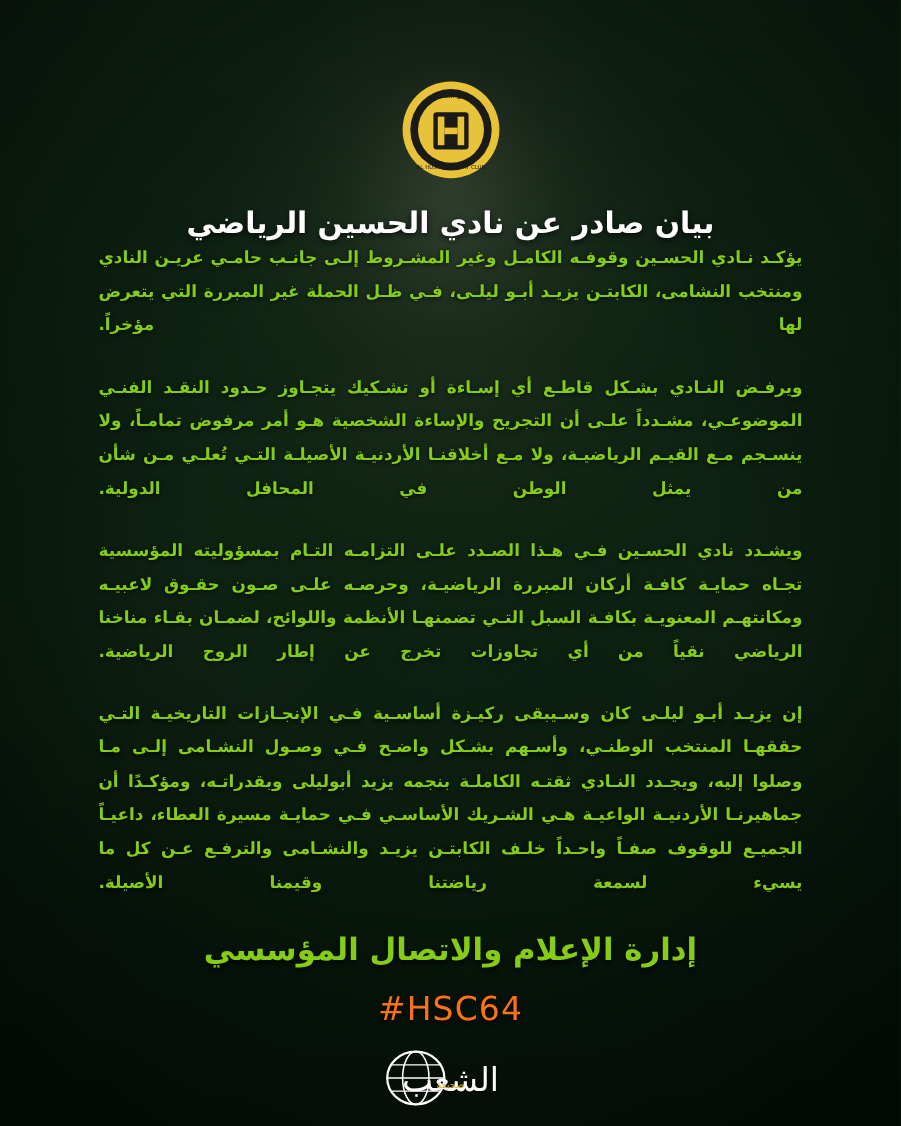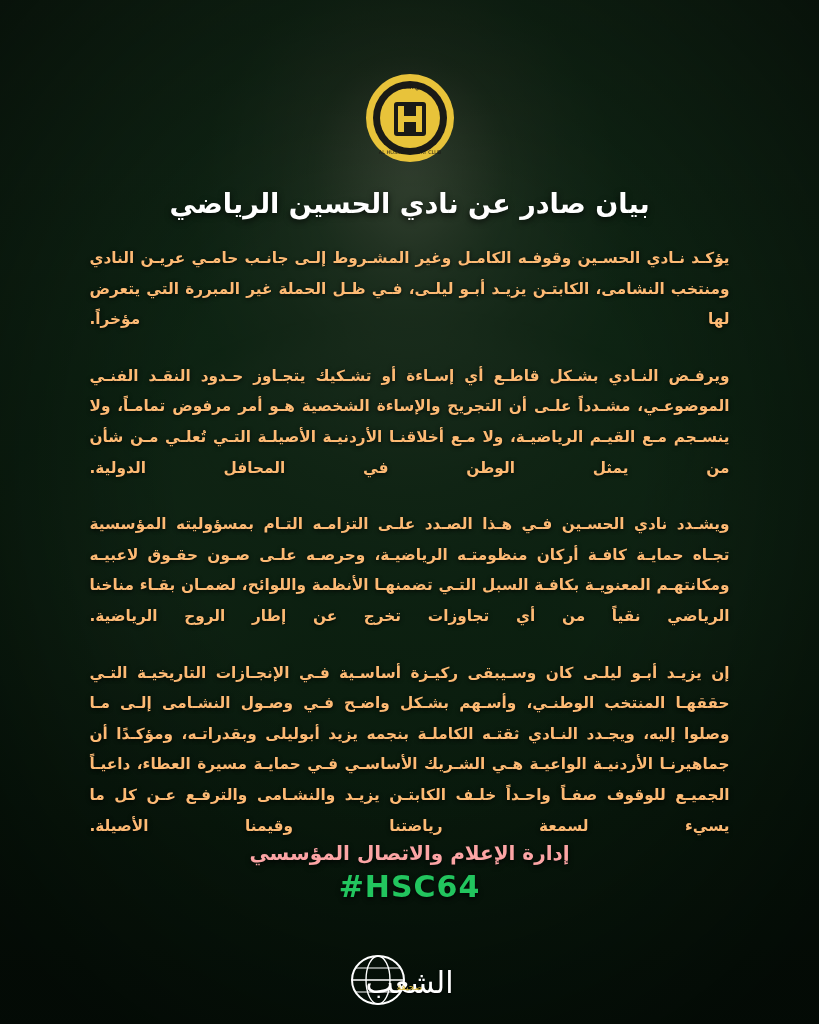--- a/index.html
+++ b/index.html
@@ -89,46 +89,46 @@
     color: #ffffff;
     font-size: 27px;
     font-weight: bold;
     letter-spacing: 0.5px;
     text-align: center;
     text-shadow: 0 2px 6px rgba(0,0,0,0.75);
   }
 
   .body-block {
     width: 640px;
-    margin-top: 24px;
-    color: #fdba74;
+    color: #84cc16;
     font-size: 15.3px;
     line-height: 2.0;
     text-align: justify;
     text-align-last: justify;
     font-weight: bold;
     text-shadow: 0 1px 4px rgba(0,0,0,0.8);
   }
   .body-block p {
     margin: 0 0 26px 0;
   }
   .body-block p:last-child { margin-bottom: 0; }
 
   .footer-dept {
-    color: #fca5a5;
-    font-size: 20px;
+    margin-top: 30px;
+    color: #84cc16;
+    font-size: 28px;
     font-weight: bold;
     text-align: center;
     text-shadow: 0 2px 5px rgba(0,0,0,0.8);
   }
   .hashtag {
-    margin-top: 4px;
-    color: #22c55e;
+    margin-top: 20px;
+    color: #f97316;
     font-size: 30px;
-    font-weight: bold;
+    font-weight: normal;
     letter-spacing: 1px;
     direction: ltr;
     text-shadow: 0 2px 5px rgba(0,0,0,0.8);
   }
 
   .brand-logo {
     position: absolute;
     left: 50%;
     transform: translateX(-50%);
     bottom: 10px;
@@ -182,21 +182,21 @@
         <text x="46" y="17" fill="#1a1a16" font-size="6" font-family="DejaVu Sans, sans-serif" text-anchor="middle">نادي الحسين</text>
         <text x="46" y="82" fill="#1a1a16" font-size="5" font-family="DejaVu Sans, sans-serif" text-anchor="middle">AL HUSSEIN SPORT CLUB</text>
       </svg>
     </div>
 
     <div class="headline">بيان صادر عن نادي الحسين الرياضي</div>
 
     <div class="body-block">
       <p>يؤكـد نـادي الحسـين وقوفـه الكامـل وغير المشـروط إلـى جانـب حامـي عريـن النادي ومنتخب النشامى، الكابتـن يزيـد أبـو ليلـى، فـي ظـل الحملة غير المبررة التي يتعرض لها مؤخراً.</p>
       <p>ويرفـض النـادي بشـكل قاطـع أي إسـاءة أو تشـكيك يتجـاوز حـدود النقـد الفنـي الموضوعـي، مشـدداً علـى أن التجريح والإساءة الشخصية هـو أمر مرفوض تمامـاً، ولا ينسـجم مـع القيـم الرياضيـة، ولا مـع أخلاقنـا الأردنيـة الأصيلـة التـي تُعلـي مـن شأن من يمثل الوطن في المحافل الدولية.</p>
-      <p>ويشـدد نادي الحسـين فـي هـذا الصـدد علـى التزامـه التـام بمسؤوليته المؤسسية تجـاه حمايـة كافـة أركان منظومتـه الرياضيـة، وحرصـه علـى صـون حقـوق لاعبيـه ومكانتهـم المعنويـة بكافـة السبل التـي تضمنهـا الأنظمة واللوائح، لضمـان بقـاء مناخنا الرياضي نقياً من أي تجاوزات تخرج عن إطار الروح الرياضية.</p>
+      <p>ويشـدد نادي الحسـين فـي هـذا الصـدد علـى التزامـه التـام بمسؤوليته المؤسسية تجـاه حمايـة كافـة أركان المبررة الرياضيـة، وحرصـه علـى صـون حقـوق لاعبيـه ومكانتهـم المعنويـة بكافـة السبل التـي تضمنهـا الأنظمة واللوائح، لضمـان بقـاء مناخنا الرياضي نقياً من أي تجاوزات تخرج عن إطار الروح الرياضية.</p>
       <p>إن يزيـد أبـو ليلـى كان وسـيبقى ركيـزة أساسـية فـي الإنجـازات التاريخيـة التـي حققهـا المنتخب الوطنـي، وأسـهم بشـكل واضـح فـي وصـول النشـامى إلـى مـا وصلوا إليه، ويجـدد النـادي ثقتـه الكاملـة بنجمه يزيد أبوليلى وبقدراتـه، ومؤكـدًا أن جماهيرنـا الأردنيـة الواعيـة هـي الشـريك الأساسـي فـي حمايـة مسيرة العطاء، داعيـاً الجميـع للوقوف صفـاً واحـداً خلـف الكابتـن يزيـد والنشـامى والترفـع عـن كل ما يسيء لسمعة رياضتنا وقيمنا الأصيلة.</p>
     </div>
 
     <div class="footer-dept">إدارة الإعلام والاتصال المؤسسي</div>
     <div class="hashtag">#HSC64</div>
   </div>
 
   <div class="brand-logo">
     <svg width="176" height="60" viewBox="0 0 176 60" xmlns="http://www.w3.org/2000/svg" style="position:absolute;left:0;top:0;">
       <ellipse cx="58" cy="28" rx="26" ry="24" fill="none" stroke="#ffffff" stroke-width="2"></ellipse>

